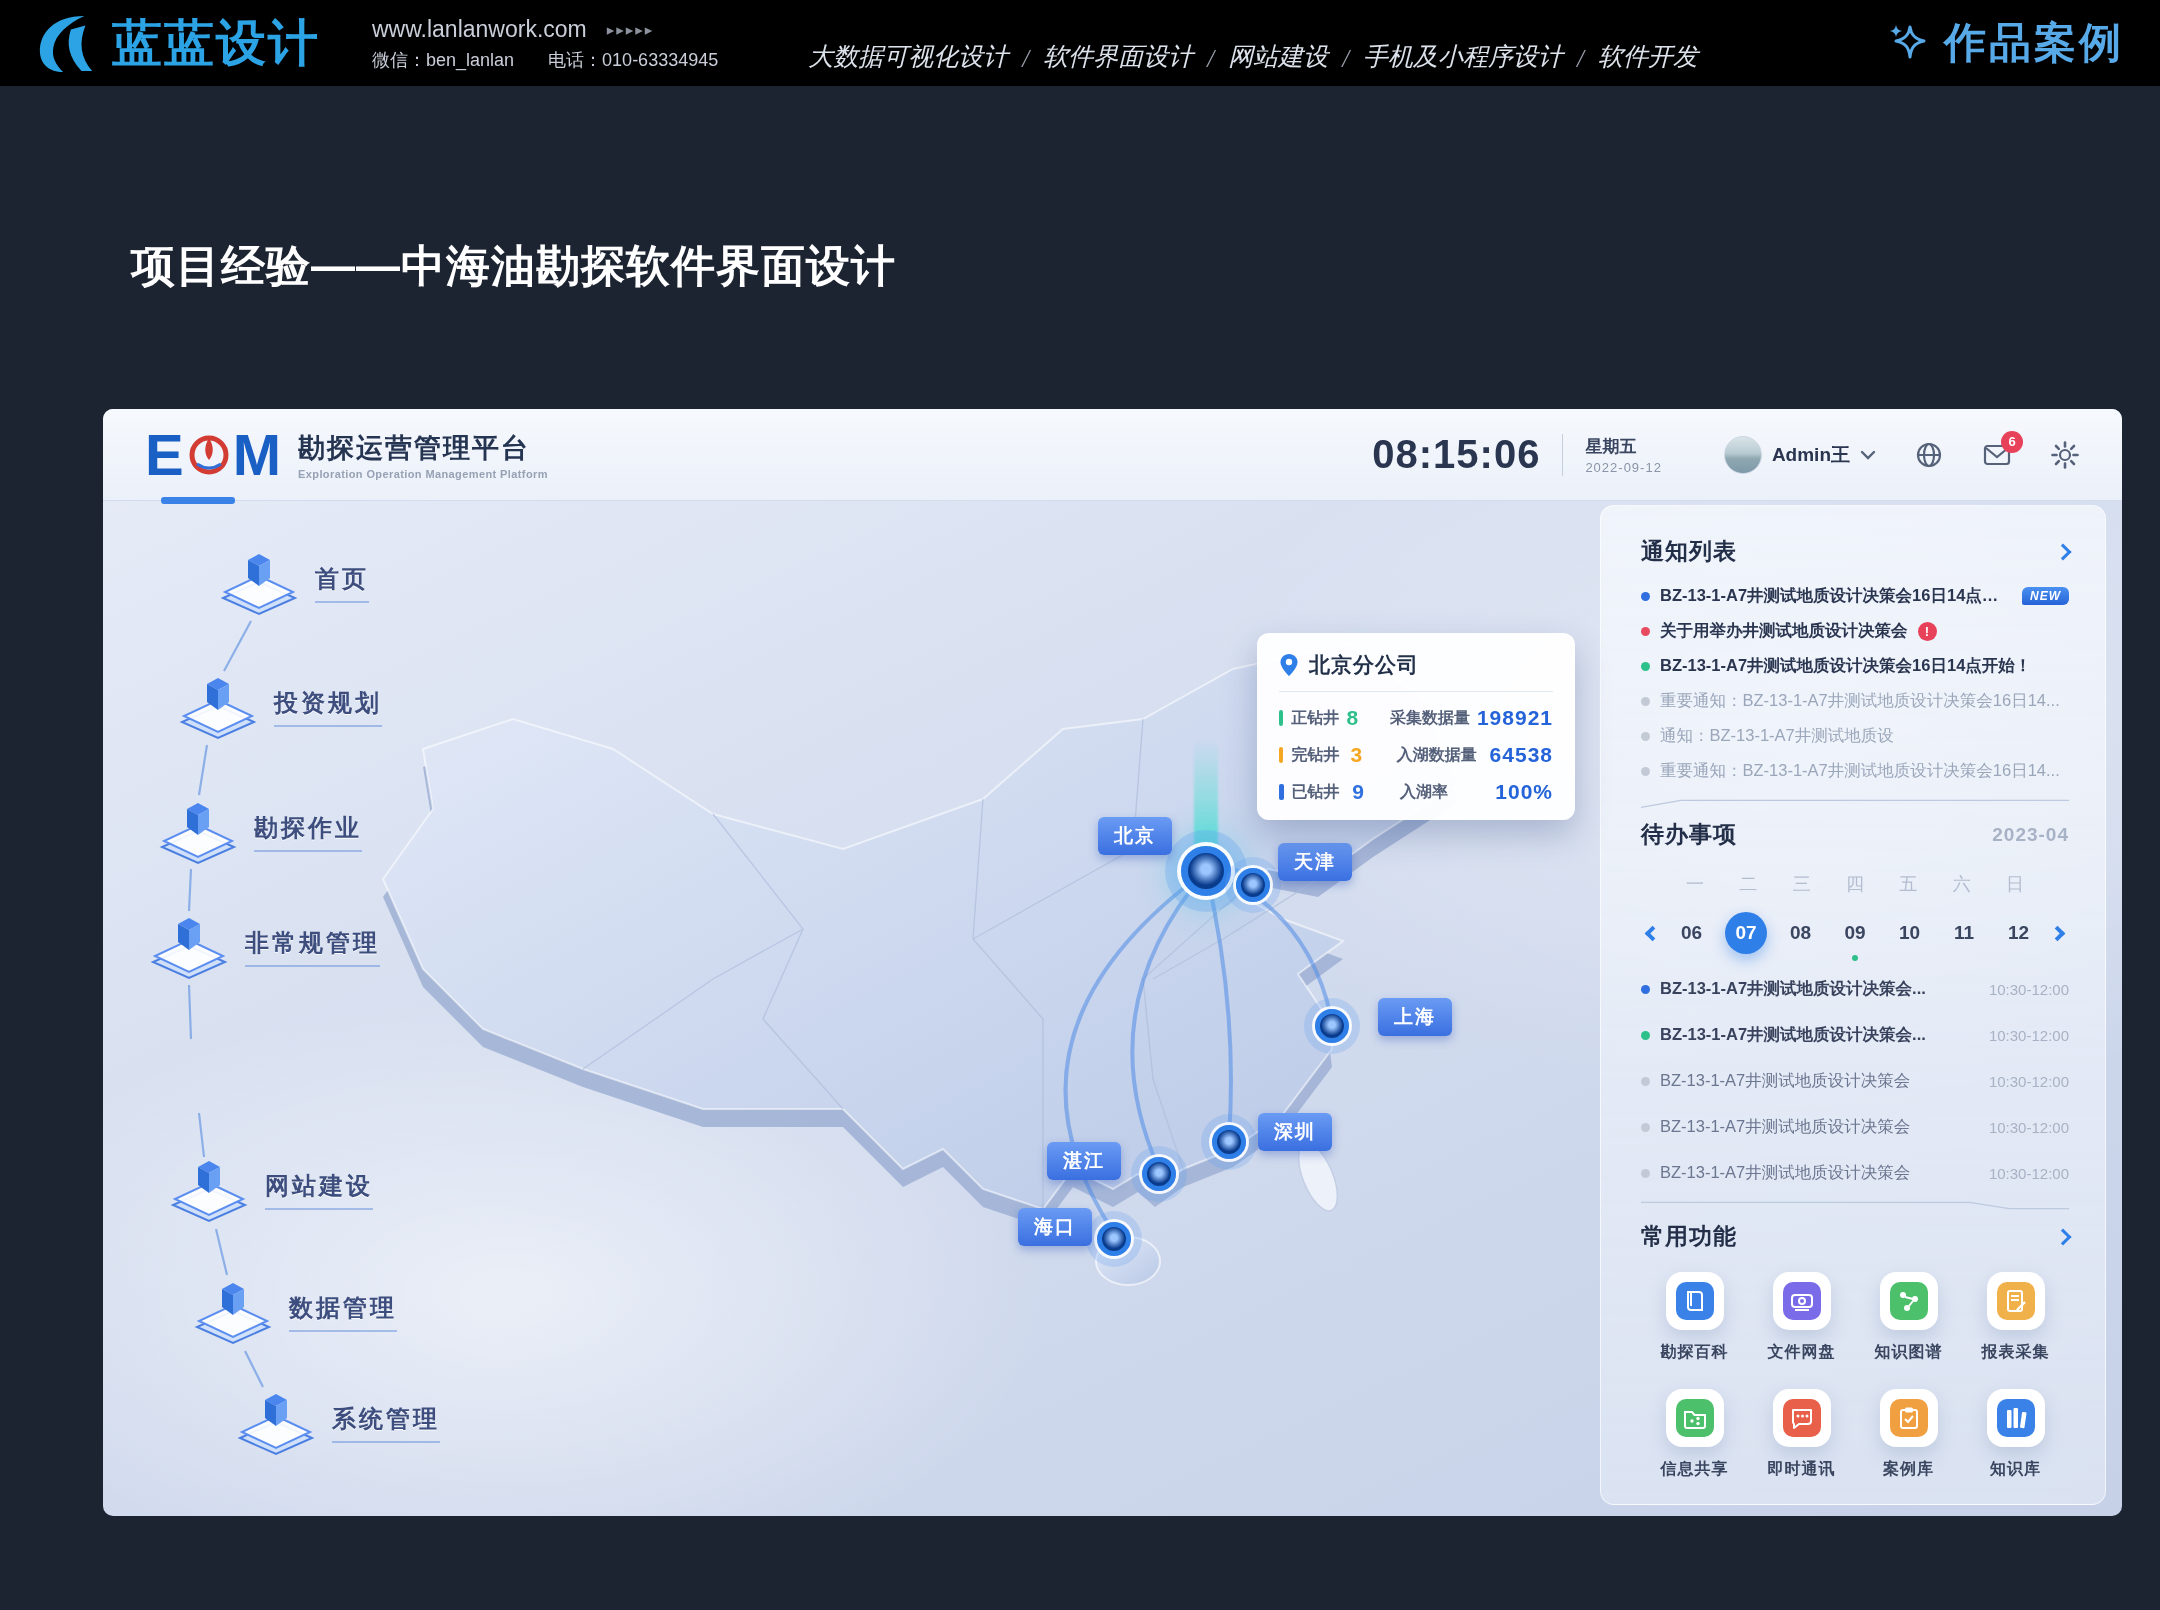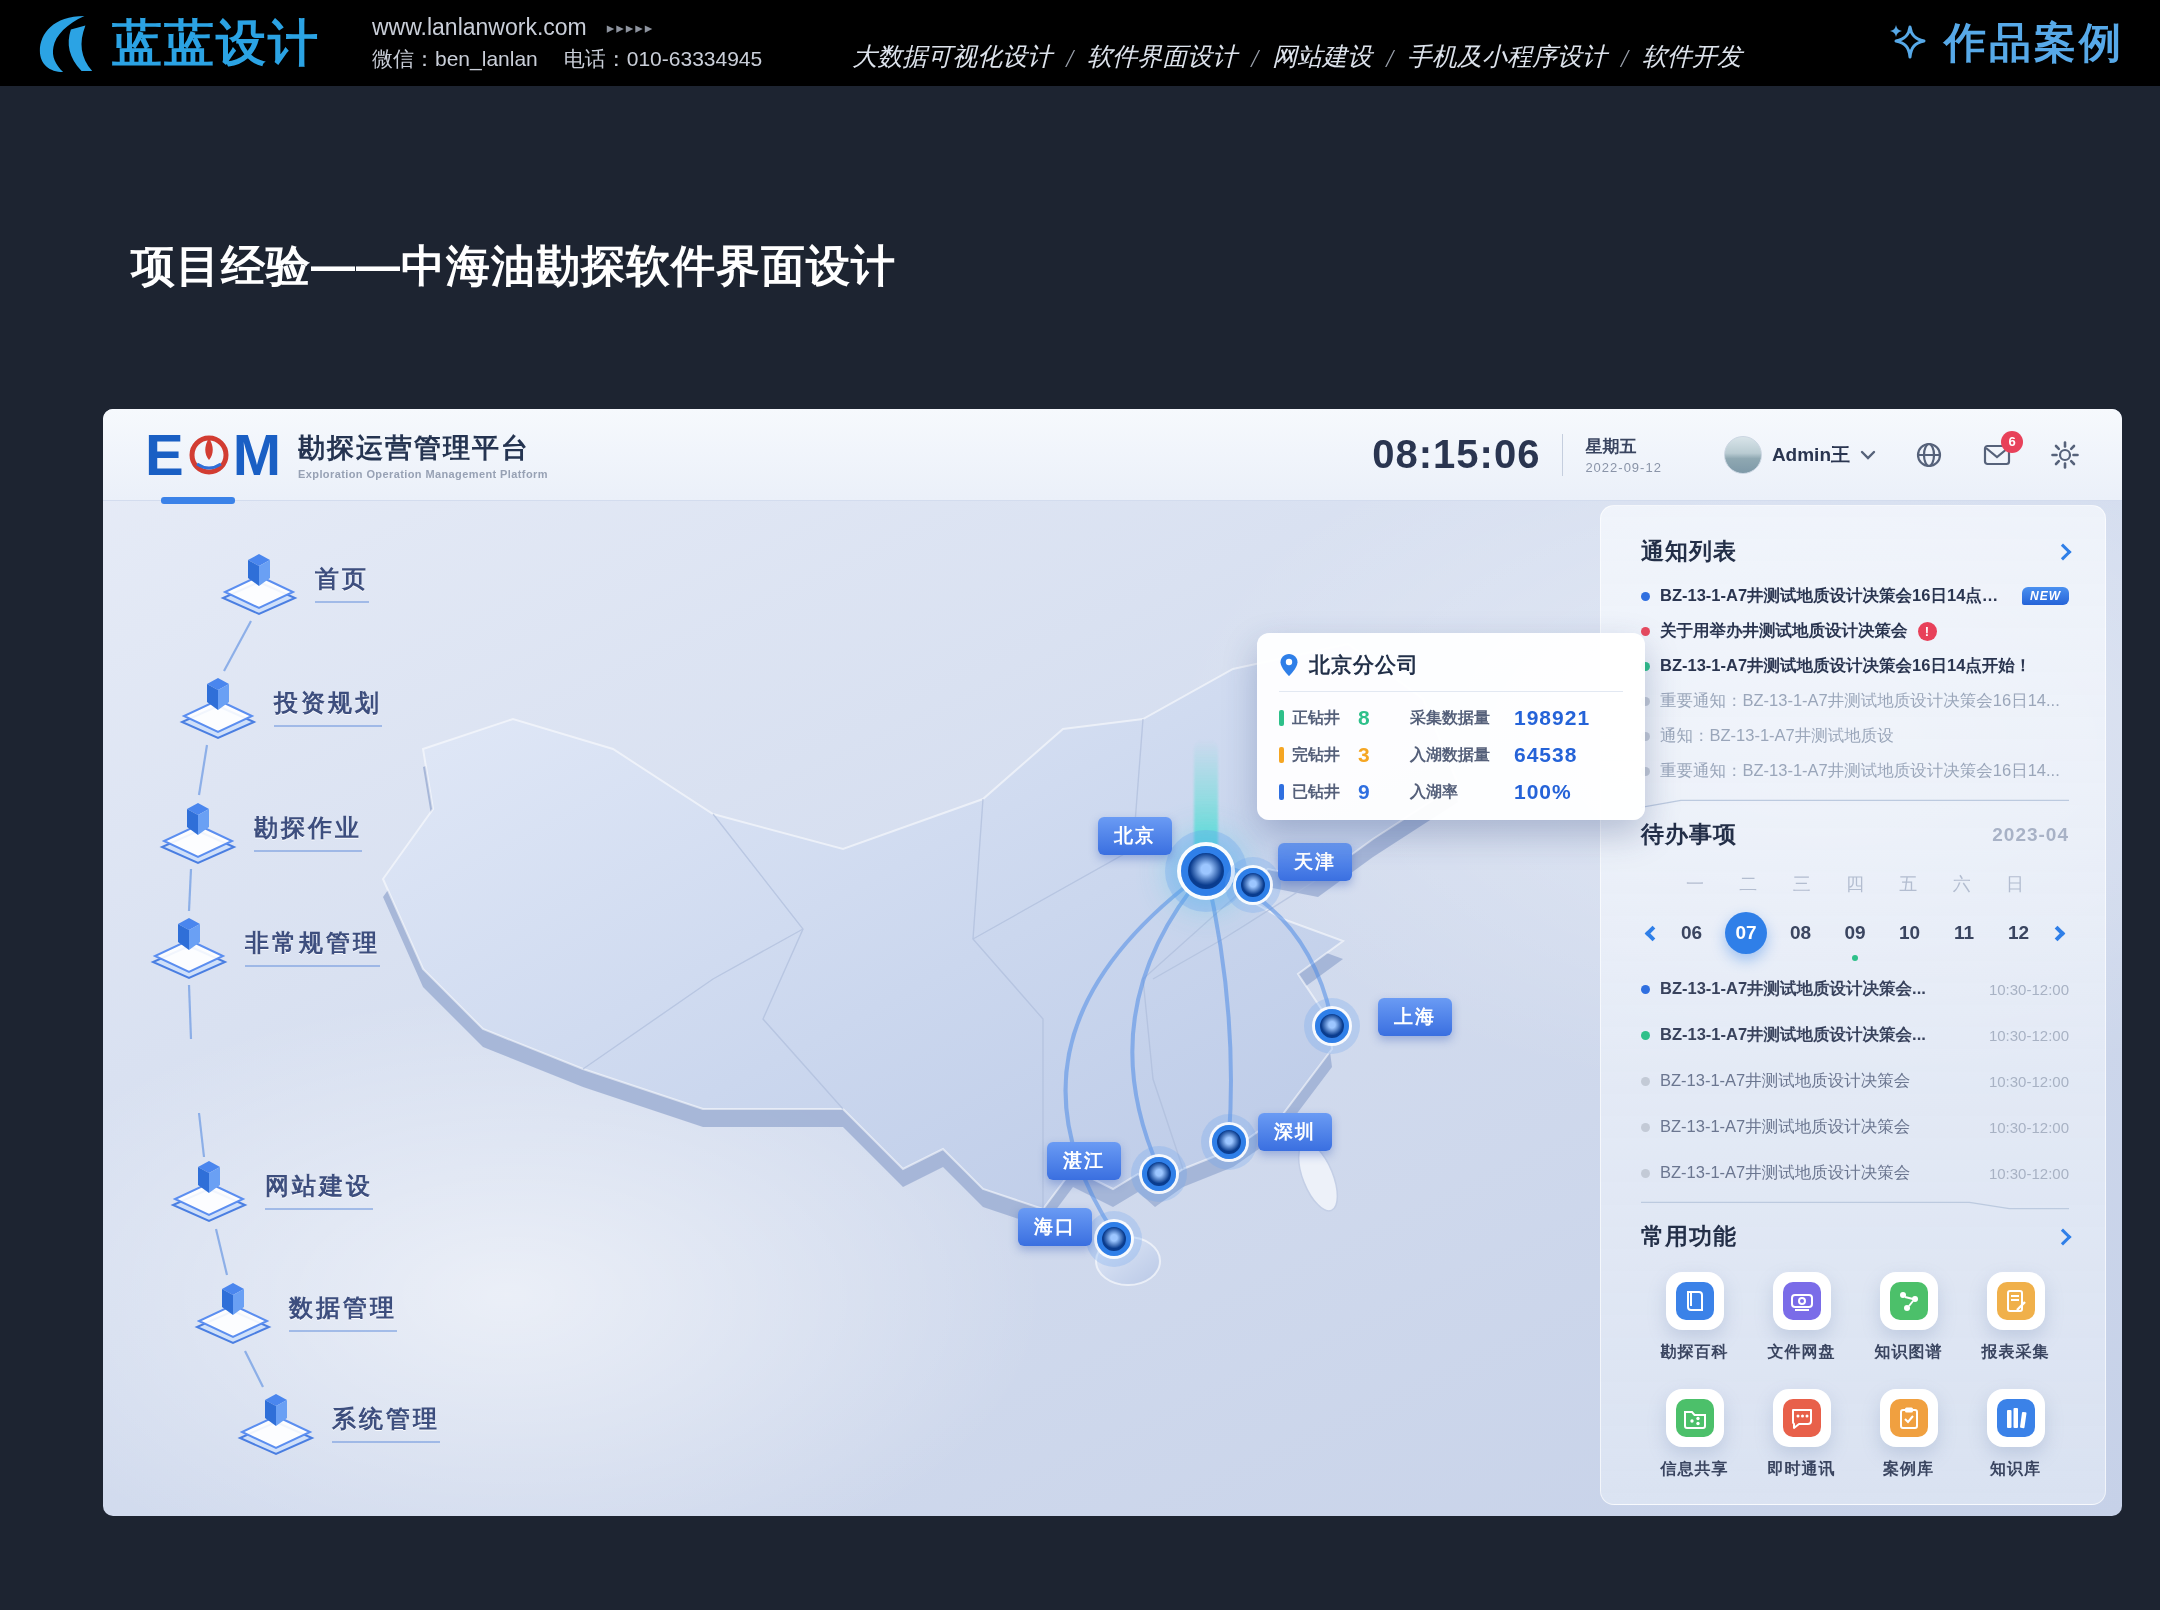--- a/index.html
+++ b/index.html
@@ -15,21 +15,21 @@
   .site-header {
     position:absolute; left:0; top:0; width:2160px; height:86px;
     background:#000; display:flex; align-items:center; padding:0 36px;
   }
   .logo-wrap { display:flex; align-items:center; gap:14px; }
   .logo-mark { width:62px; height:62px; }
   .logo-text { font-size:50px; font-weight:800; color:#2BA3E4; letter-spacing:2px; }
   .contact-wrap { margin-left:52px; color:#C9CED8; line-height:1.45; }
   .contact-top { font-size:23px; display:flex; align-items:center; gap:20px; }
   .contact-arrows { font-size:15px; color:#8D939E; letter-spacing:2px; }
-  .contact-bottom { font-size:21px; display:flex; gap:26px; }
+  .contact-bottom { font-size:18px; display:flex; gap:34px; }
   .site-nav {
     margin-left:90px; display:flex; align-items:flex-end; gap:14px;
     font-family:"Liberation Serif","DejaVu Serif",serif; font-style:italic;
     font-size:25px; color:#DDE3EC; padding-top:26px; white-space:nowrap;
   }
   .site-nav .sep { color:#9AA1AC; }
   .site-nav .nav-item { cursor:pointer; }
   .portfolio-wrap { margin-left:auto; display:flex; align-items:center; gap:12px; }
   .star-icon { width:48px; height:48px; }
   .portfolio-label { font-size:42px; font-weight:800; color:#57A9E8; letter-spacing:3px; }
@@ -122,21 +122,21 @@
     box-shadow:0 0 0 4px rgba(255,255,255,.95), 0 0 0 16px rgba(100,160,240,.3), 0 0 34px 10px rgba(54,200,226,.45);
   }
   .beam {
     position:absolute; z-index:20; transform:translateX(-50%); width:24px; height:150px;
     background:linear-gradient(to top, rgba(54,226,205,.95), rgba(54,226,205,0));
     filter:blur(1px); border-radius:10px;
   }
 
   
   .popup {
-    position:absolute; left:1154px; top:224px; width:388px; z-index:40;
+    position:absolute; left:1154px; top:224px; width:318px; z-index:40;
     background:rgba(255,255,255,.95); border-radius:12px;
     box-shadow:0 14px 34px rgba(40,60,120,.28); padding:18px 22px 16px;
   }
   .popup-title-row { display:flex; align-items:center; gap:10px; padding-bottom:12px; border-bottom:1px solid #E2E8F2; }
   .popup-title { font-size:21px; font-weight:800; color:#223049; letter-spacing:1px; }
   .popup-grid { display:flex; flex-direction:column; gap:13px; margin-top:14px; }
   .popup-row { display:flex; align-items:center; }
   .tick { width:5px; height:16px; border-radius:2px; margin-right:8px; }
   .t-green { background:#2EC08A; } .t-orange { background:#F5A623; } .t-blue { background:#2F6FE0; }
   .well-label { font-size:16px; color:#55607A; font-weight:700; width:66px; }

